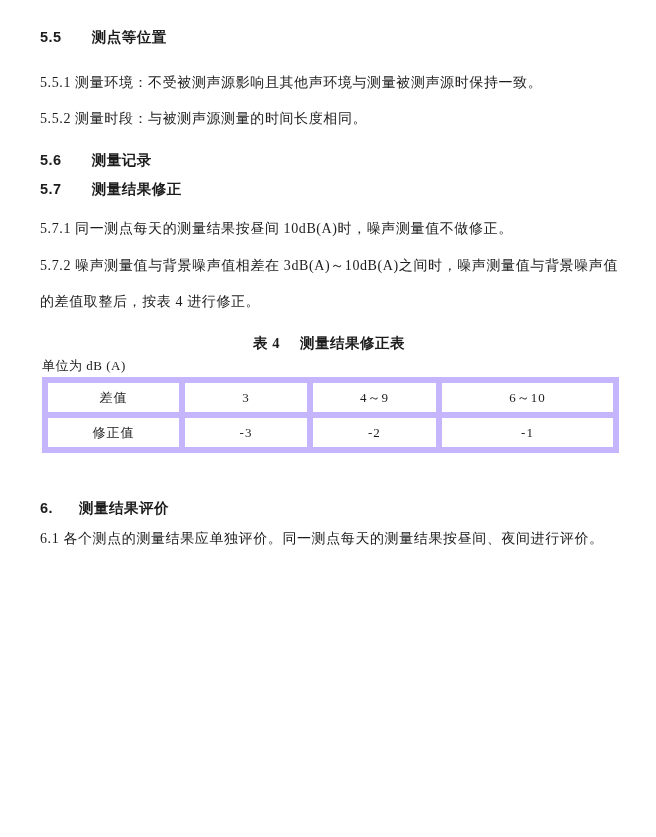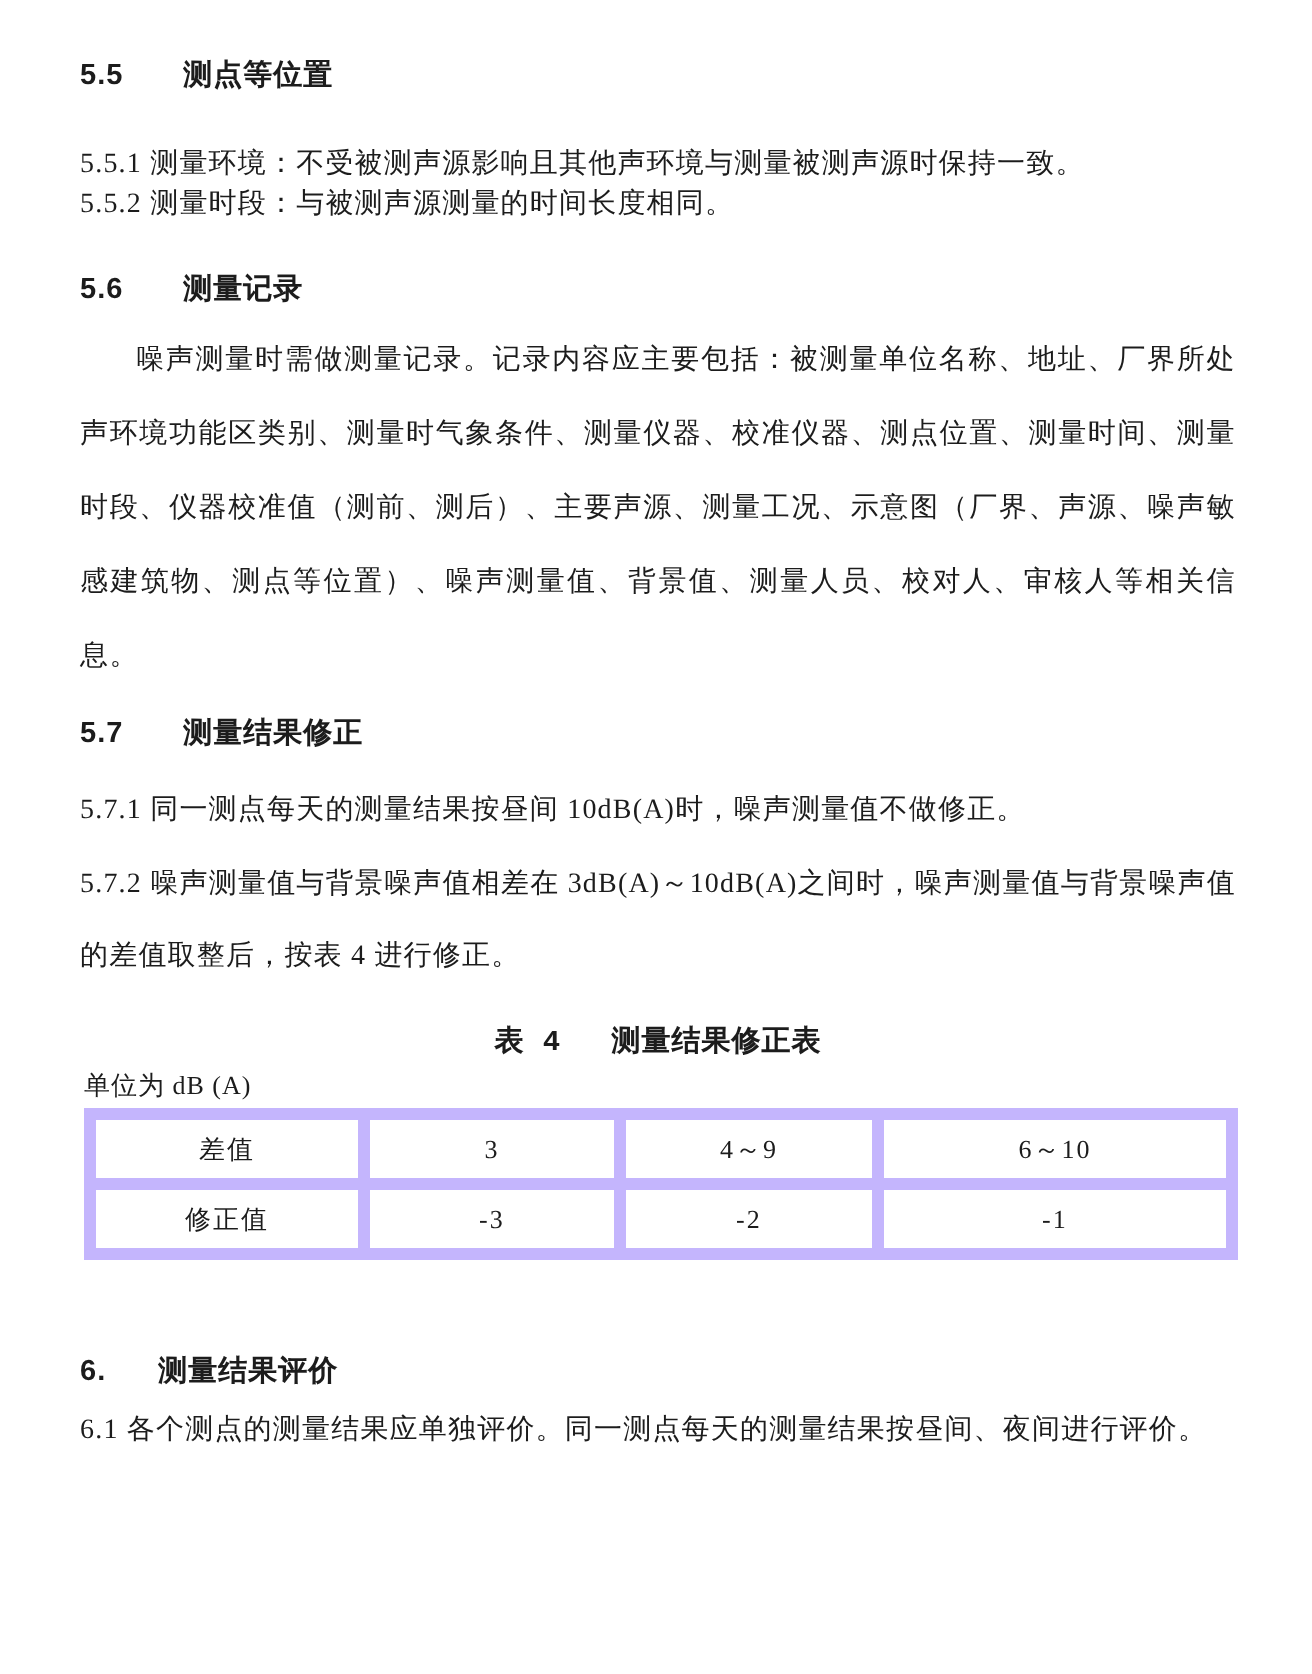--- a/index.html
+++ b/index.html
@@ -41,31 +41,31 @@
     font-size: 14px;
     letter-spacing: 0.8px;
     line-height: 37px;
     text-align: justify;
     text-indent: 2em;
     margin: 0;
   }
   
   #h55      { margin-top: 6px; }
   #c551     { margin-top: 26px; }
-  #c552     { }
+  #c552     { margin-top: 16px; }
   #h56      { margin-top: 22px; }
   #p56      { margin-top: 8px; }
   #h57      { margin-top: 10px; }
   #c571     { margin-top: 20px; }
   #c572     { margin-top: 9px; }
   #c573     { margin-top: 10px; }
   .table-caption {
     margin-top: 14px;
     text-align: center;
-    font-family: Liberation Mono, monospace;
+    font-family: Liberation Serif, serif;
     font-weight: bold;
     font-size: 14.5px;
     letter-spacing: 0.5px;
   }
   .table-caption .cap-label { margin-right: 16px; }
   .unit-note {
     width: 577px;
     margin: 4px 0 2px 2px;
     text-align: left;
     font-size: 13px;
@@ -101,21 +101,20 @@
   </div>
 
   <p class="clause" id="c551">5.5.1 测量环境：不受被测声源影响且其他声环境与测量被测声源时保持一致。</p>
   <p class="clause" id="c552">5.5.2 测量时段：与被测声源测量的时间长度相同。</p>
 
   <div class="sec-heading" id="h56">
     <span class="sec-num">5.6</span>
     <span>测量记录</span>
   </div>
 
-  <p class="body-para" id="p56">噪声测量时需做测量记录。记录内容应主要包括：被测量单位名称、地址、厂界所处声环境功能区类别、测量时气象条件、测量仪器、校准仪器、测点位置、测量时间、测量时段、仪器校准值（测前、测后）、主要声源、测量工况、示意图（厂界、声源、噪声敏感建筑物、测点等位置）、噪声测量值、背景值、测量人员、校对人、审核人等相关信息。</p>
 
   <div class="sec-heading" id="h57">
     <span class="sec-num">5.7</span>
     <span>测量结果修正</span>
   </div>
 
   <p class="clause" id="c571">5.7.1 同一测点每天的测量结果按昼间 10dB(A)时，噪声测量值不做修正。</p>
   <p class="clause multiline" id="c572">5.7.2 噪声测量值与背景噪声值相差在 3dB(A)～10dB(A)之间时，噪声测量值与背景噪声值的差值取整后，按表 4 进行修正。</p>
 
   <div class="table-caption">

